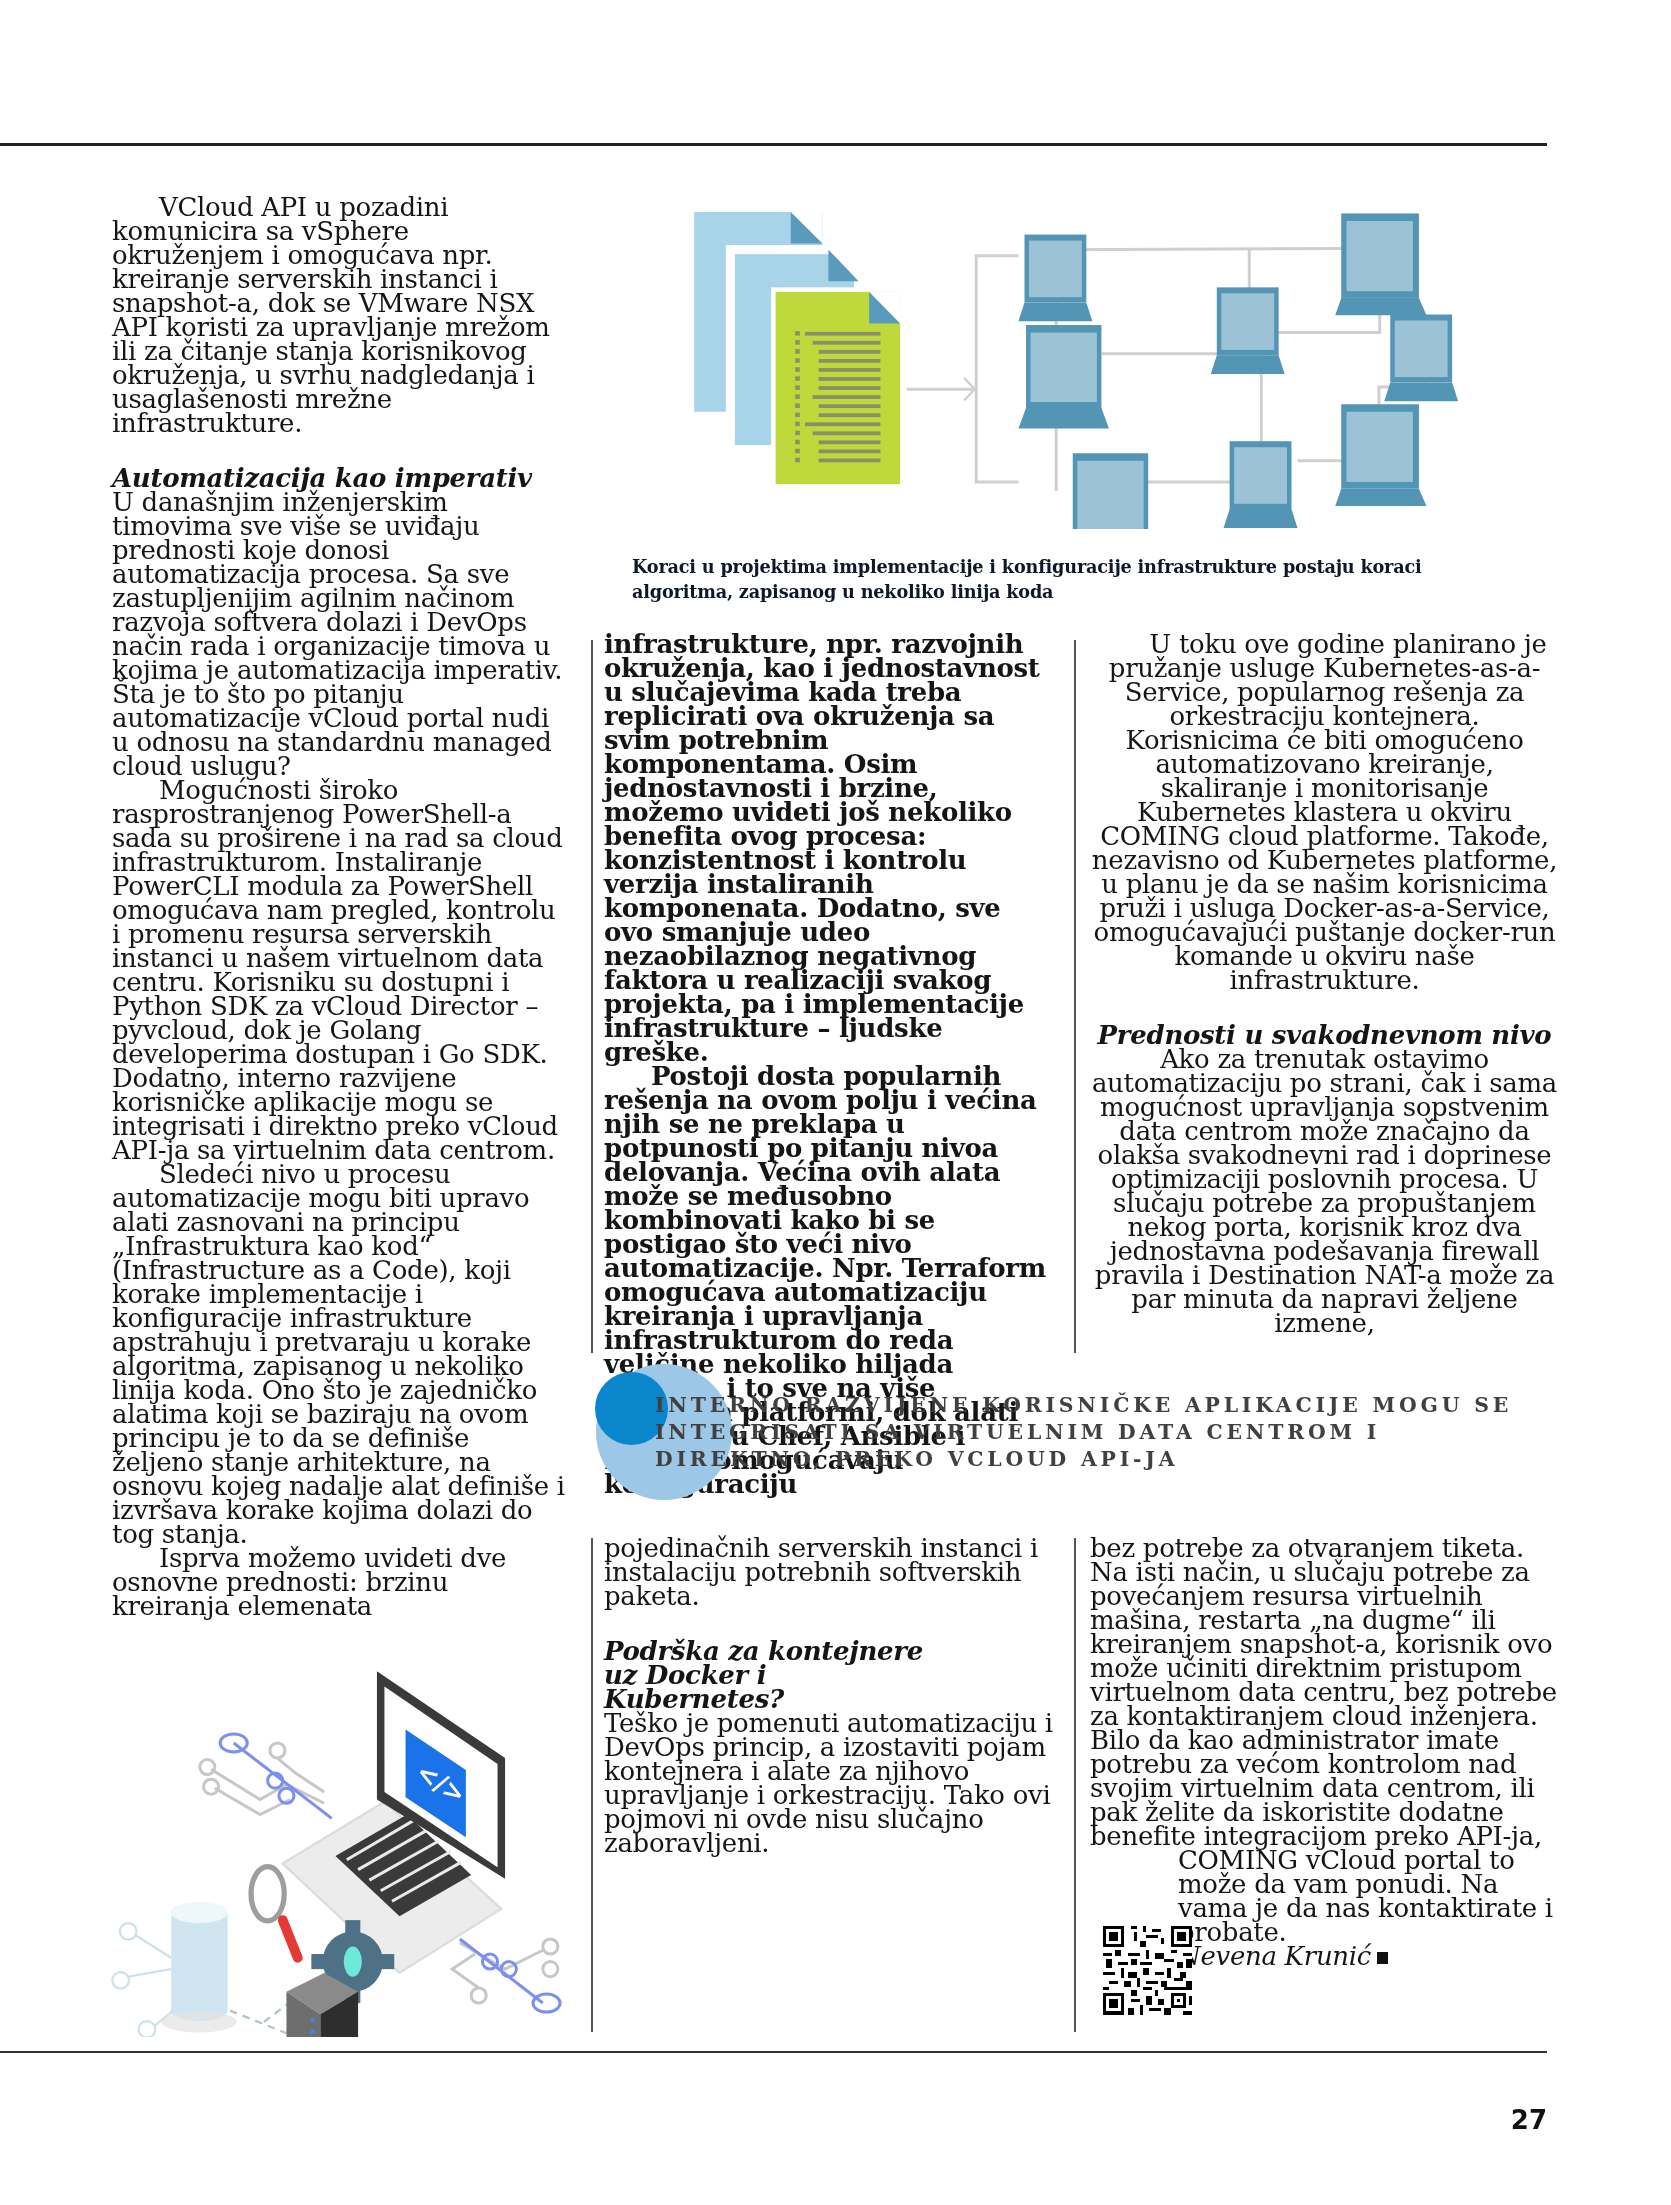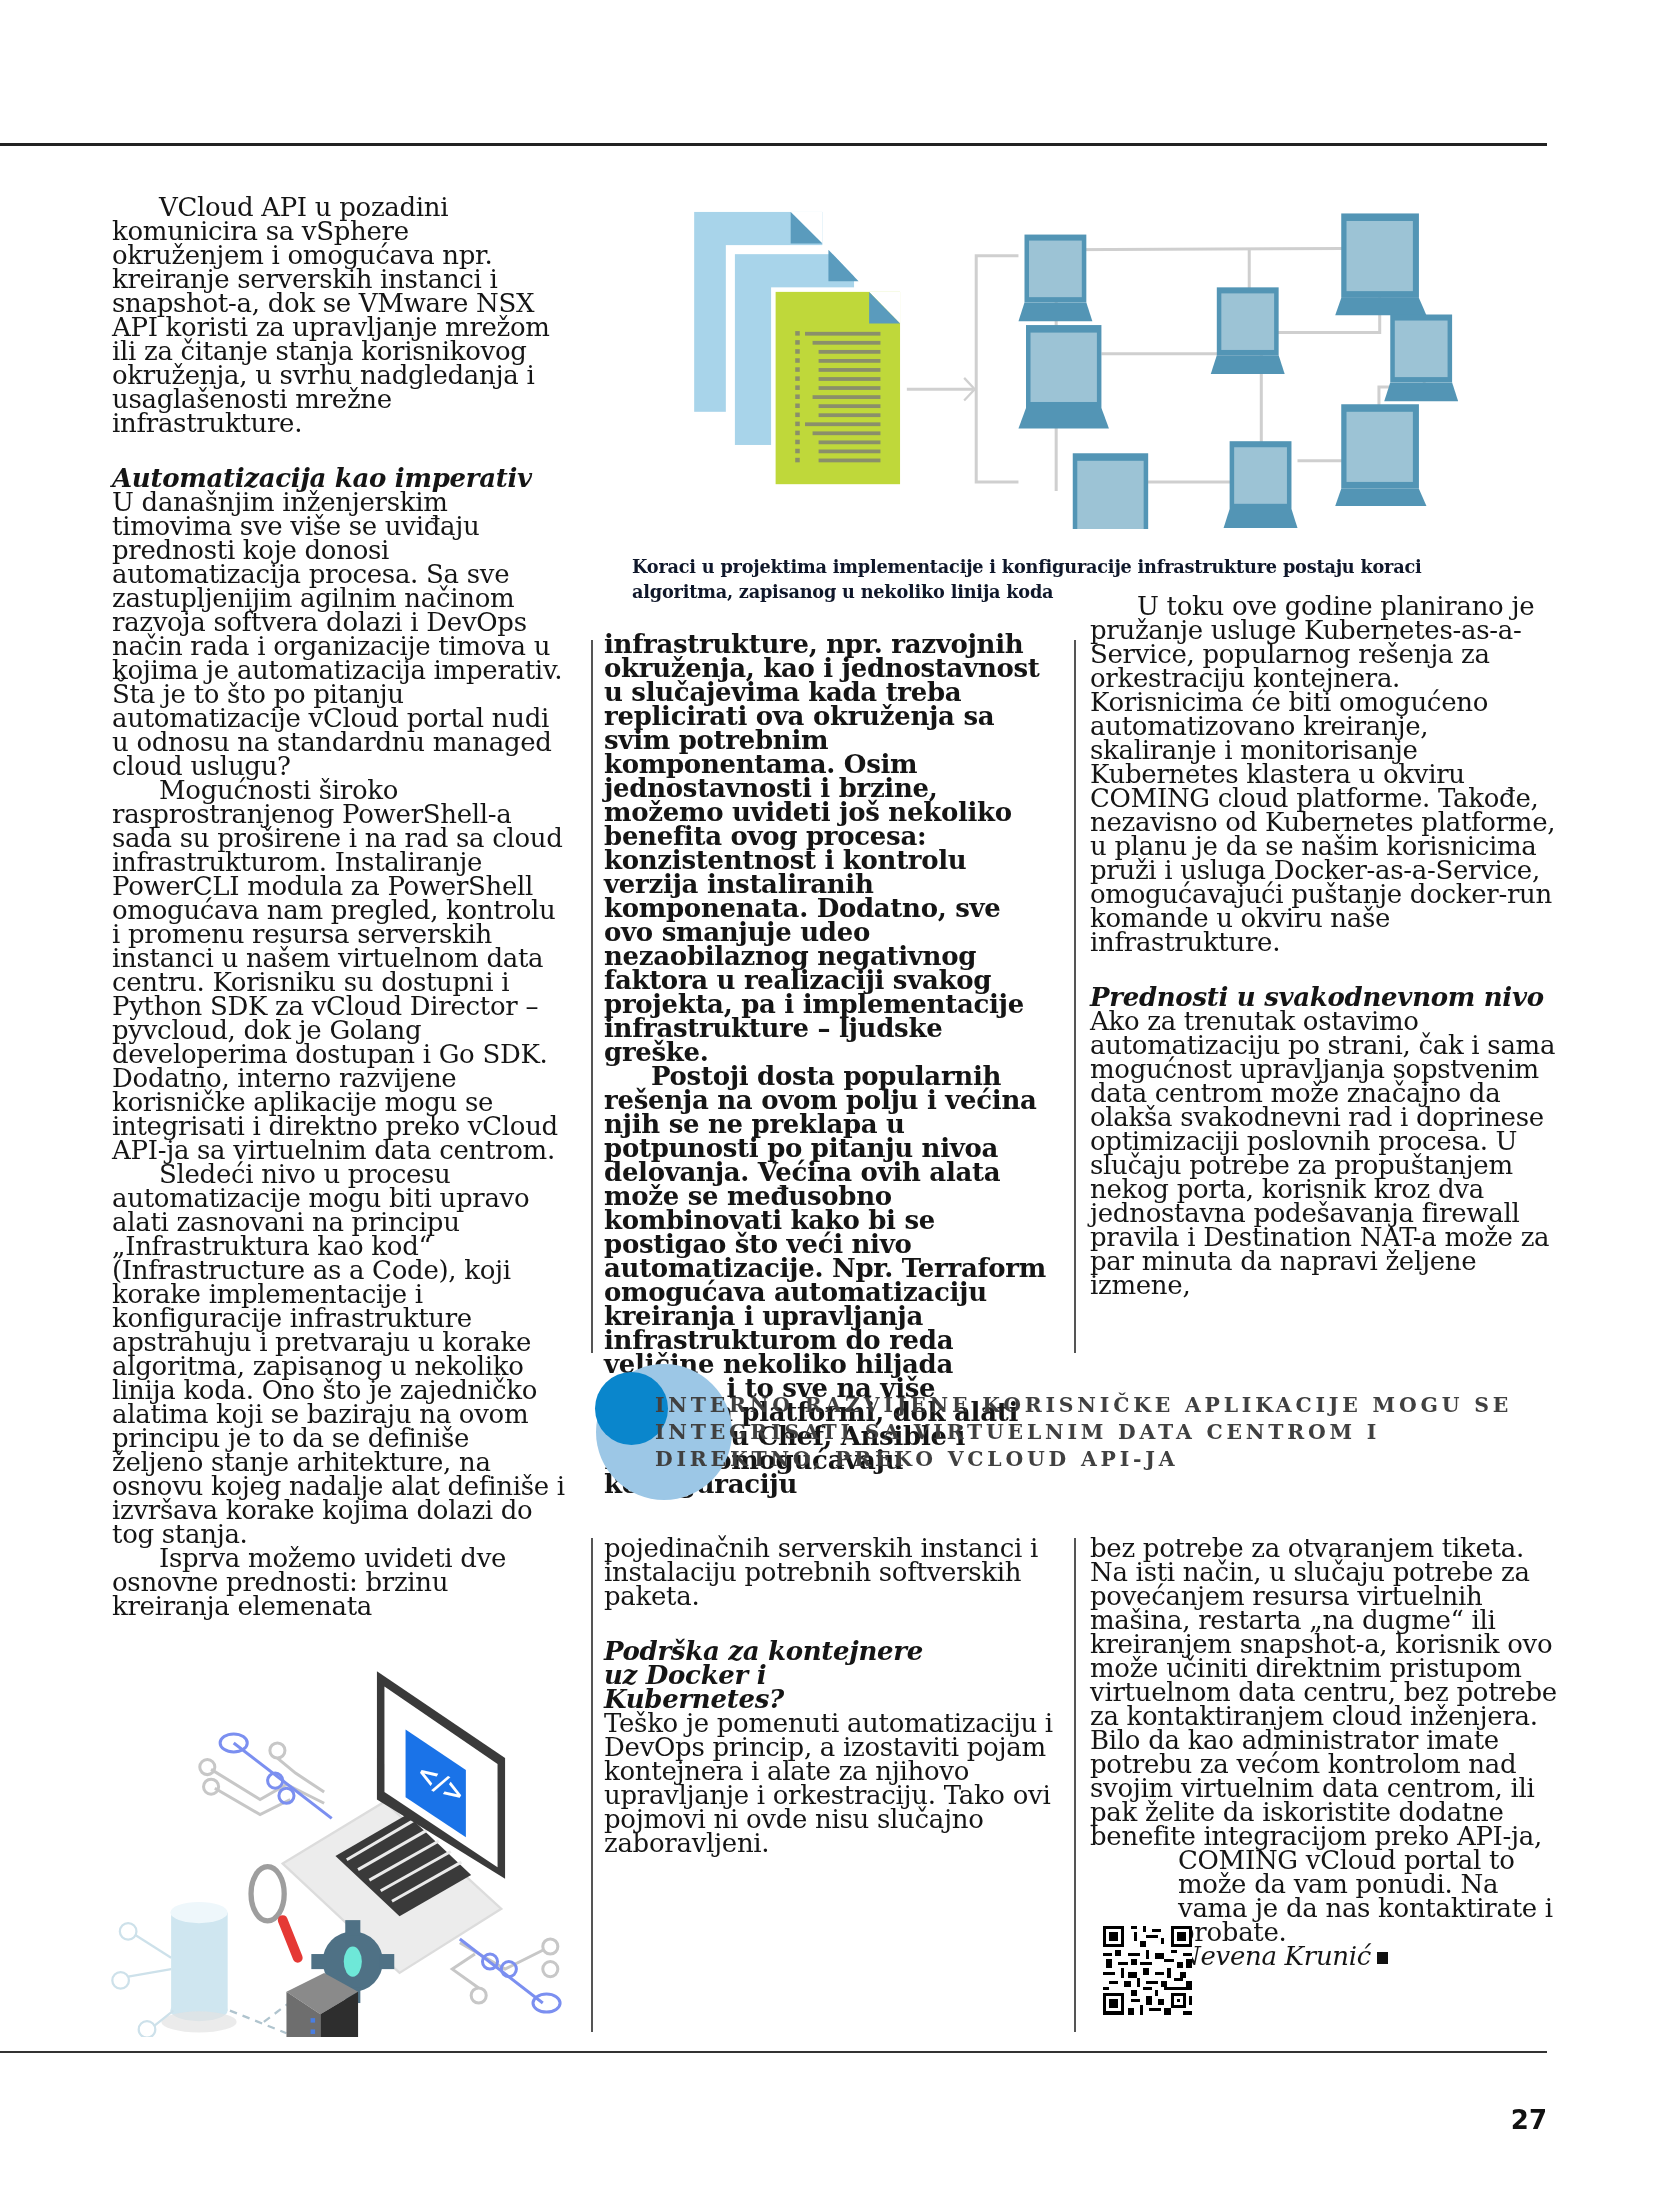--- a/index.html
+++ b/index.html
@@ -147,21 +147,21 @@
 </div>
 
 <div class="vdiv" style="left:591px;top:640px;height:713px;"></div>
 <div class="vdiv" style="left:1074px;top:640px;height:713px;"></div>
 
 <div class="col" style="left:604px;top:632px;width:447px;font-weight:bold;">
   <p>infrastrukture, npr. razvojnih okruženja, kao i jednostavnost u slučajevima kada treba replicirati ova okruženja sa svim potrebnim komponentama. Osim jednostavnosti i brzine, možemo uvideti još nekoliko benefita ovog procesa: konzistentnost i kontrolu verzija instaliranih komponenata. Dodatno, sve ovo smanjuje udeo nezaobilaznog negativnog faktora u realizaciji svakog projekta, pa i implementacije infrastrukture – ljudske greške.</p>
   <p class="ind">Postoji dosta popularnih rešenja na ovom polju i većina njih se ne preklapa u potpunosti po pitanju nivoa delovanja. Većina ovih alata može se međusobno kombinovati kako bi se postigao što veći nivo automatizacije. Npr. Terraform omogućava automatizaciju kreiranja i upravljanja infrastrukturom do reda veličine nekoliko hiljada servera, i to sve na više različitih platformi, dok alati kao što su Chef, Ansible i Puppet omogućavaju konfiguraciju</p>
 </div>
 
-<div class="col" style="left:1090px;top:594px;width:469px;">
+<div class="col" style="left:1090px;top:632px;width:469px;text-align:center;">
   <p class="ind">U toku ove godine planirano je pružanje usluge Kubernetes-as-a-Service, popularnog rešenja za orkestraciju kontejnera. Korisnicima će biti omogućeno automatizovano kreiranje, skaliranje i monitorisanje Kubernetes klastera u okviru COMING cloud platforme. Takođe, nezavisno od Kubernetes platforme, u planu je da se našim korisnicima pruži i usluga Docker-as-a-Service, omogućavajući puštanje docker-run komande u okviru naše infrastrukture.</p>
   <p class="head">Prednosti u svakodnevnom nivo</p>
   <p>Ako za trenutak ostavimo automatizaciju po strani, čak i sama mogućnost upravljanja sopstvenim data centrom može značajno da olakša svakodnevni rad i doprinese optimizaciji poslovnih procesa. U slučaju potrebe za propuštanjem nekog porta, korisnik kroz dva jednostavna podešavanja firewall pravila i Destination NAT-a može za par minuta da napravi željene izmene,</p>
 </div>
 
 <div class="blob1"></div>
 <div class="blob2"></div>
 <div class="pull">INTERNO RAZVIJENE KORISNIČKE APLIKACIJE MOGU SE INTEGRISATI SA VIRTUELNIM DATA CENTROM I DIREKTNO, PREKO VCLOUD API-JA</div>
 
 <div class="vdiv" style="left:591px;top:1538px;height:494px;"></div>

